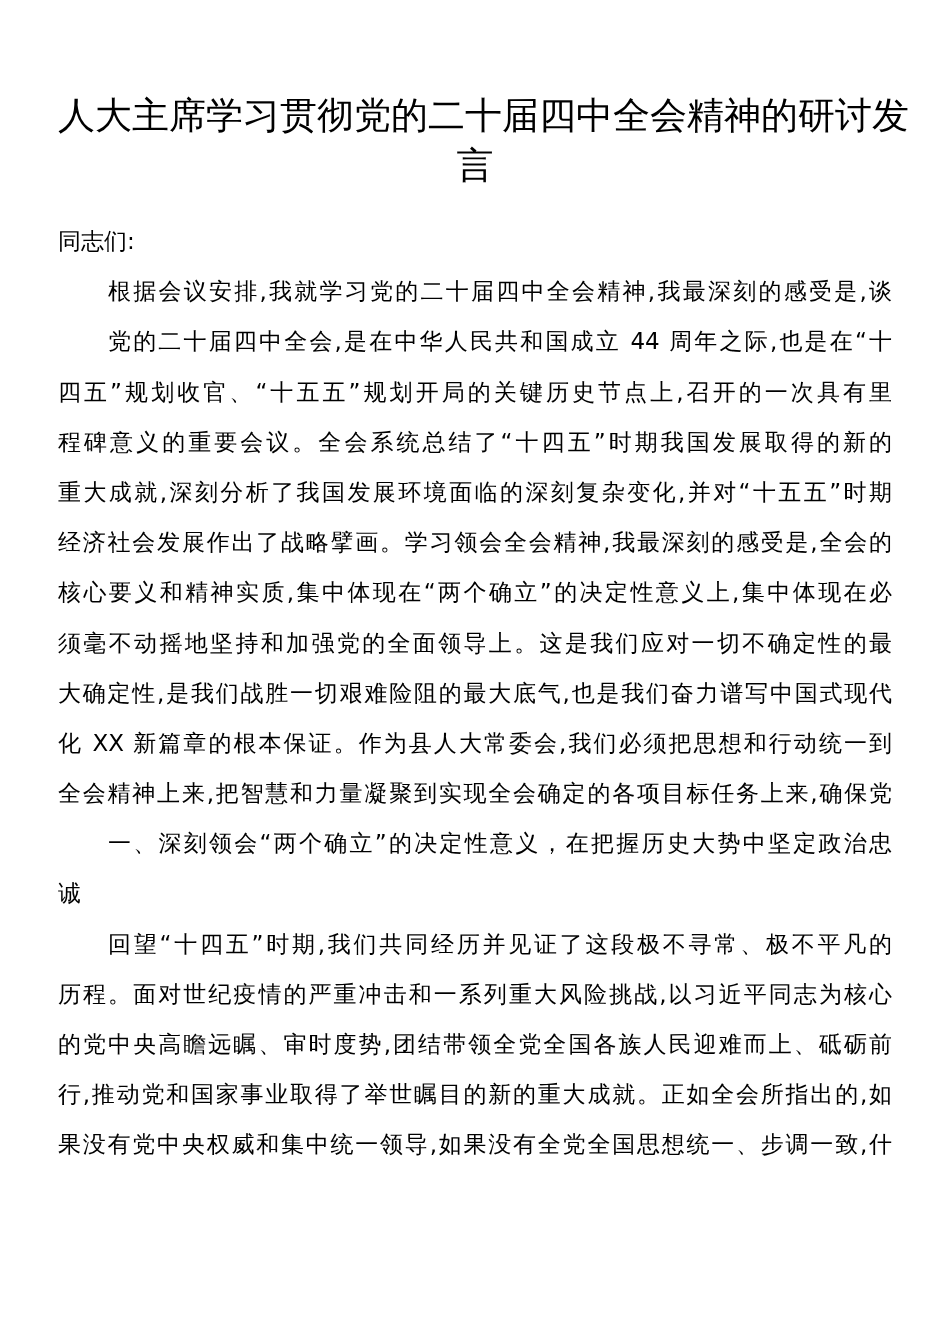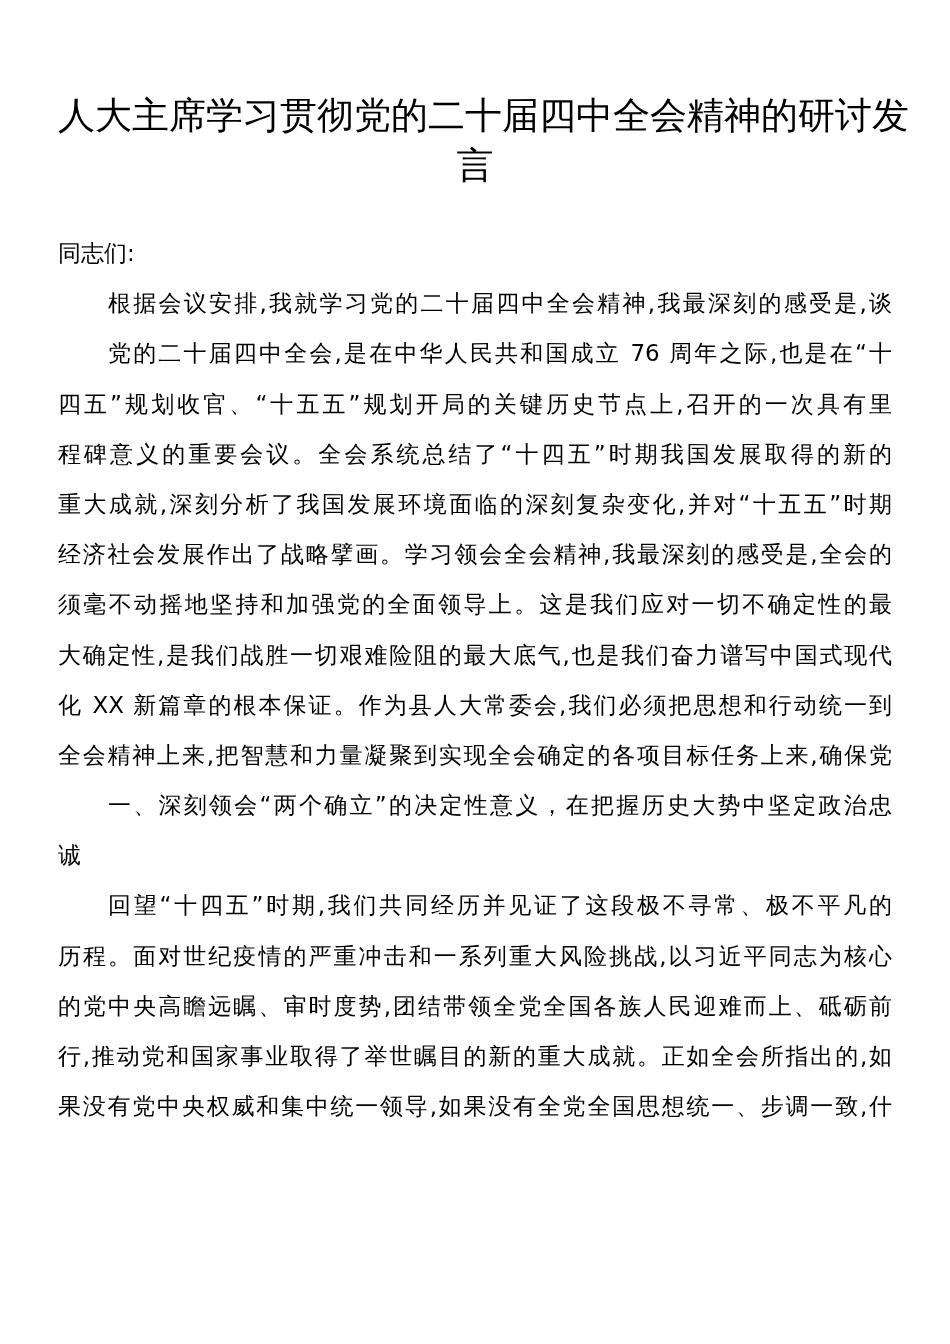--- a/index.html
+++ b/index.html
@@ -35,21 +35,21 @@
       letter-spacing: 0px;
       font-weight: normal;
     }
     .title-line {
       display: block;
       white-space: nowrap;
     }
     .body {
       position: absolute;
       left: 58px;
-      top: 228px;
+      top: 216px;
       width: 834px;
     }
     .line {
       display: block;
       white-space: nowrap;
       font-size: 23px;
       height: 50.2px;
       line-height: 50.2px;
       text-align: justify;
       text-align-last: justify;
@@ -76,25 +76,26 @@
 
   <div class="body">
 
     <div class="line last">同志们:</div>
 
     <div class="para">
       <div class="line indent">根据会议安排,我就学习党的二十届四中全会精神,我最深刻的感受是,谈</div>
     </div>
 
     <div class="para">
-      <div class="line indent">党的二十届四中全会,是在中华人民共和国成立 76 周年之际,也是在“十</div>
+      <div class="line indent">党的二十届四中全会,是在中华人民共和国成立 44 周年之际,也是在“十</div>
       <div class="line">四五”规划收官、“十五五”规划开局的关键历史节点上,召开的一次具有里</div>
       <div class="line">程碑意义的重要会议。全会系统总结了“十四五”时期我国发展取得的新的</div>
       <div class="line">重大成就,深刻分析了我国发展环境面临的深刻复杂变化,并对“十五五”时期</div>
       <div class="line">经济社会发展作出了战略擘画。学习领会全会精神,我最深刻的感受是,全会的</div>
+      <div class="line">核心要义和精神实质,集中体现在“两个确立”的决定性意义上,集中体现在必</div>
       <div class="line">须毫不动摇地坚持和加强党的全面领导上。这是我们应对一切不确定性的最</div>
       <div class="line">大确定性,是我们战胜一切艰难险阻的最大底气,也是我们奋力谱写中国式现代</div>
       <div class="line">化 XX 新篇章的根本保证。作为县人大常委会,我们必须把思想和行动统一到</div>
       <div class="line">全会精神上来,把智慧和力量凝聚到实现全会确定的各项目标任务上来,确保党</div>
     </div>
 
     <div class="para heading">
       <div class="line indent">一、深刻领会“两个确立”的决定性意义，在把握历史大势中坚定政治忠</div>
       <div class="line last">诚</div>
     </div>

